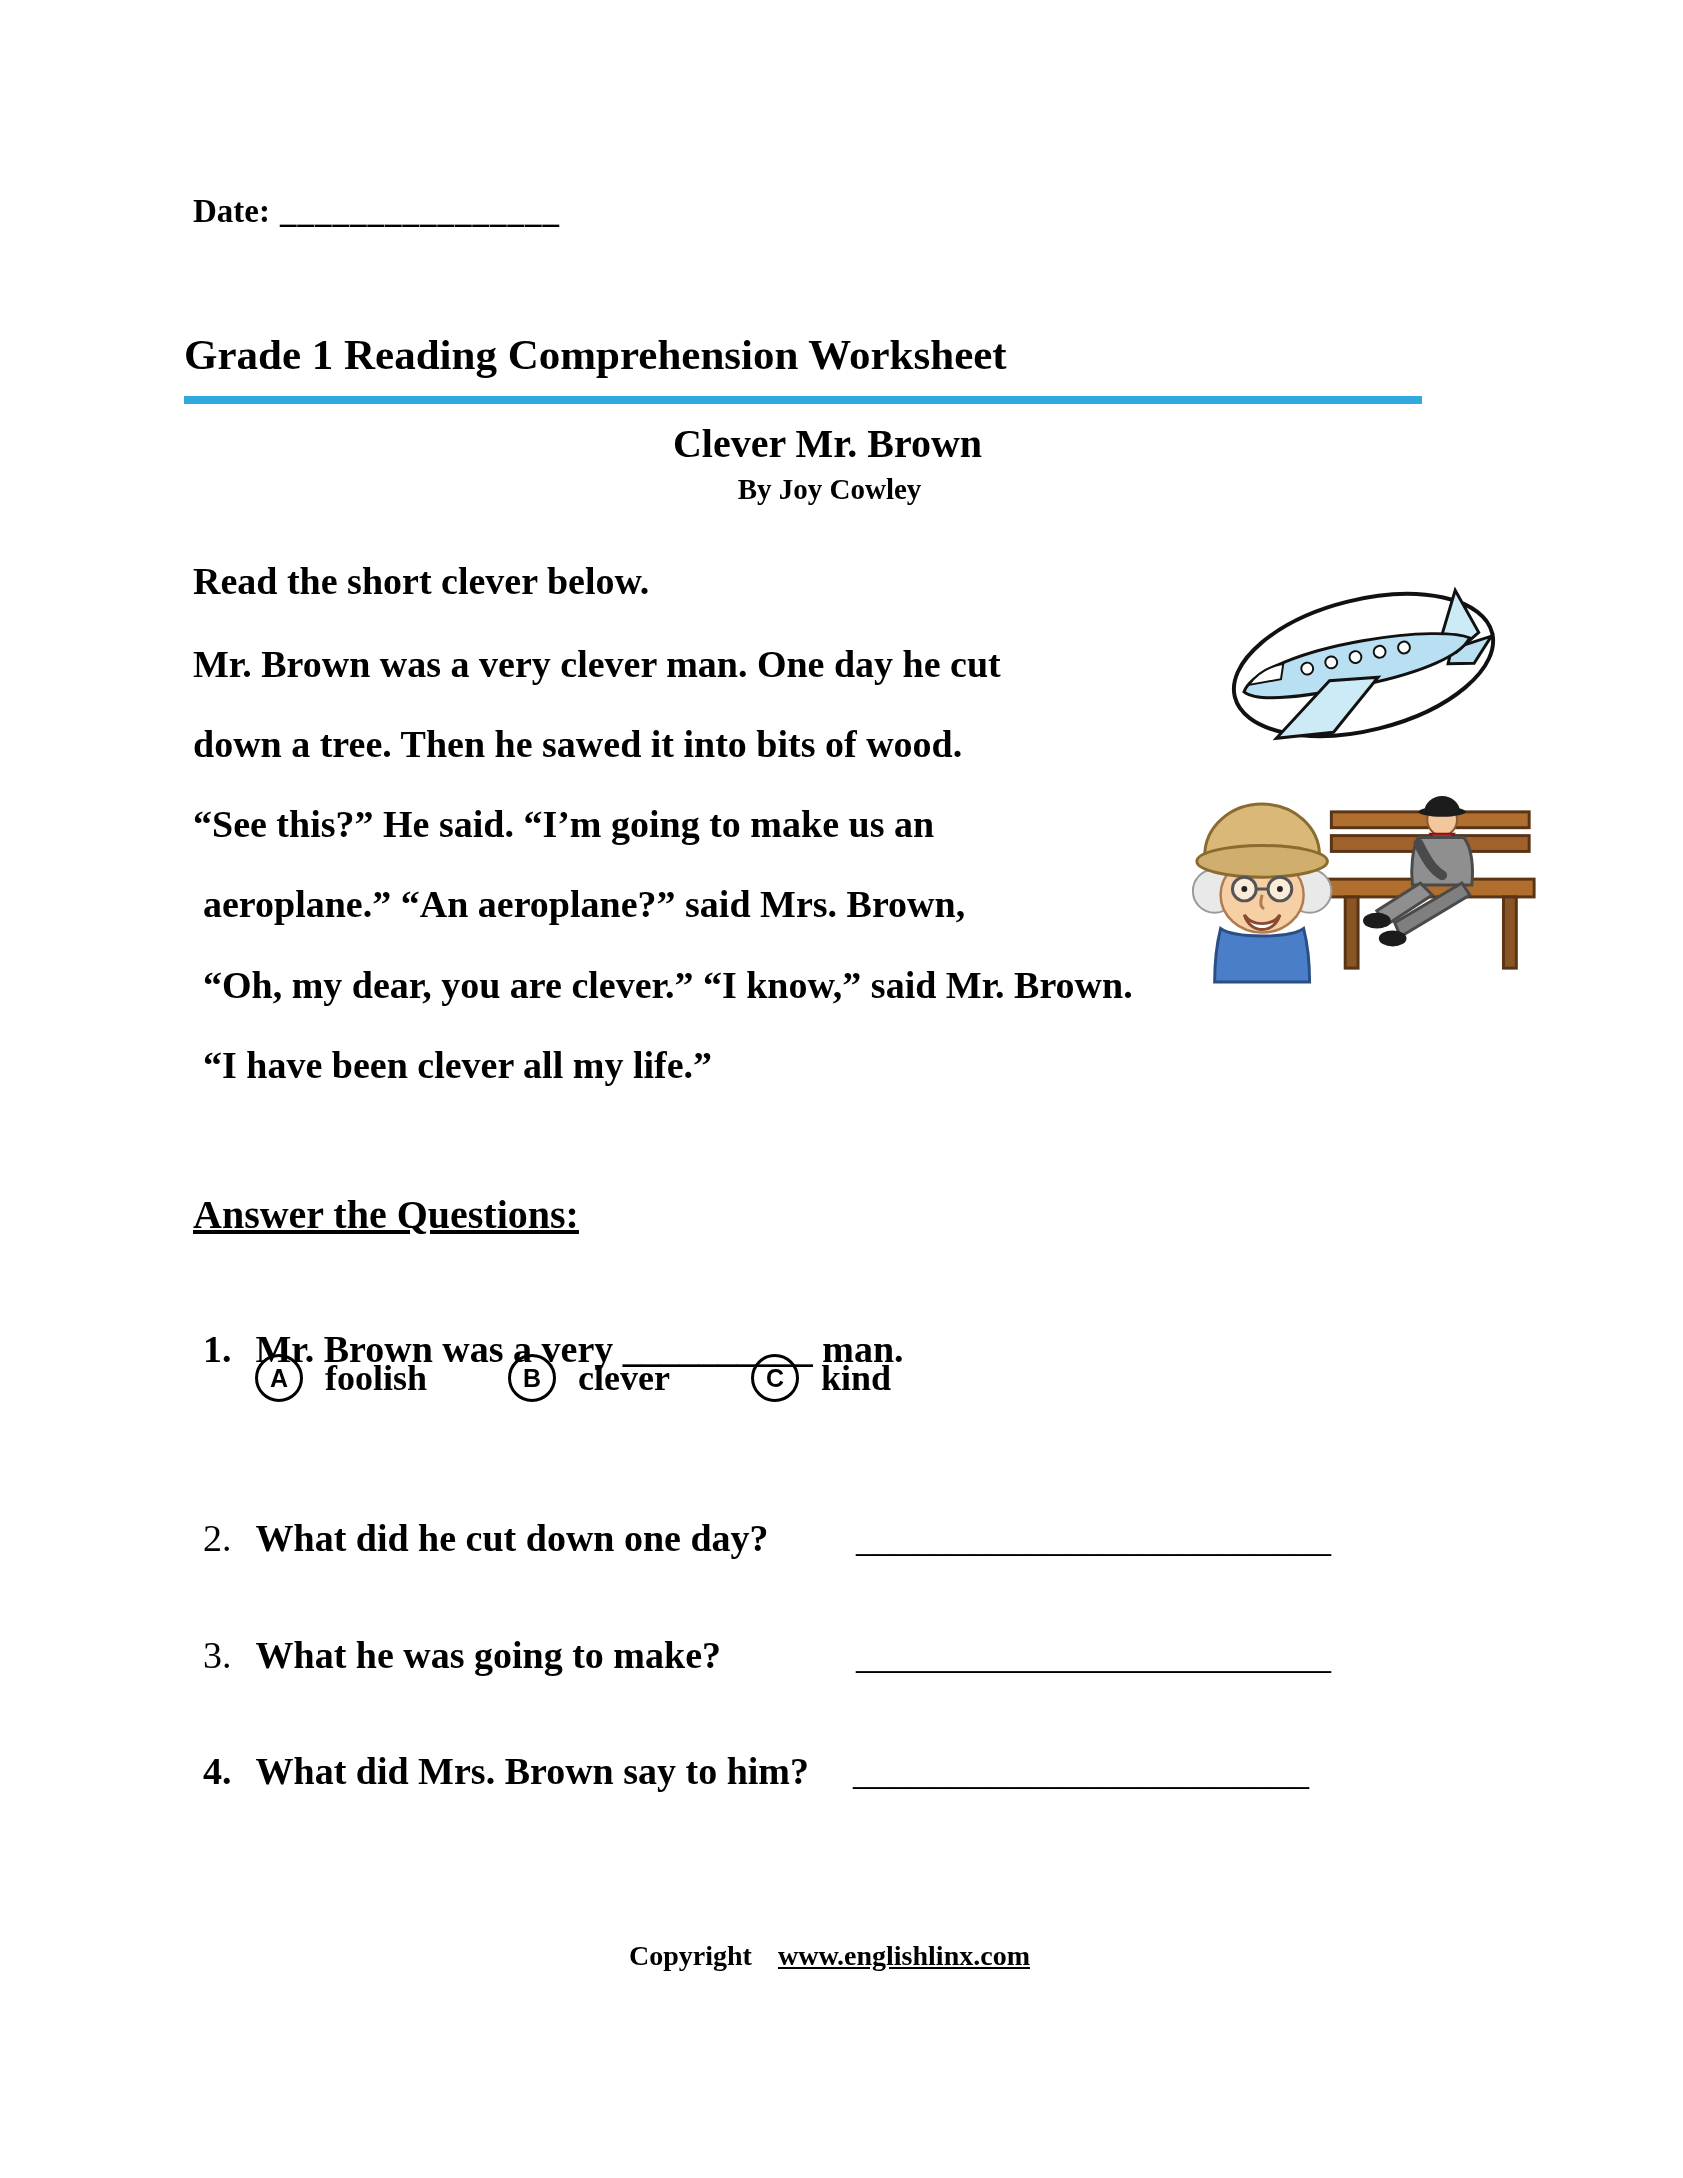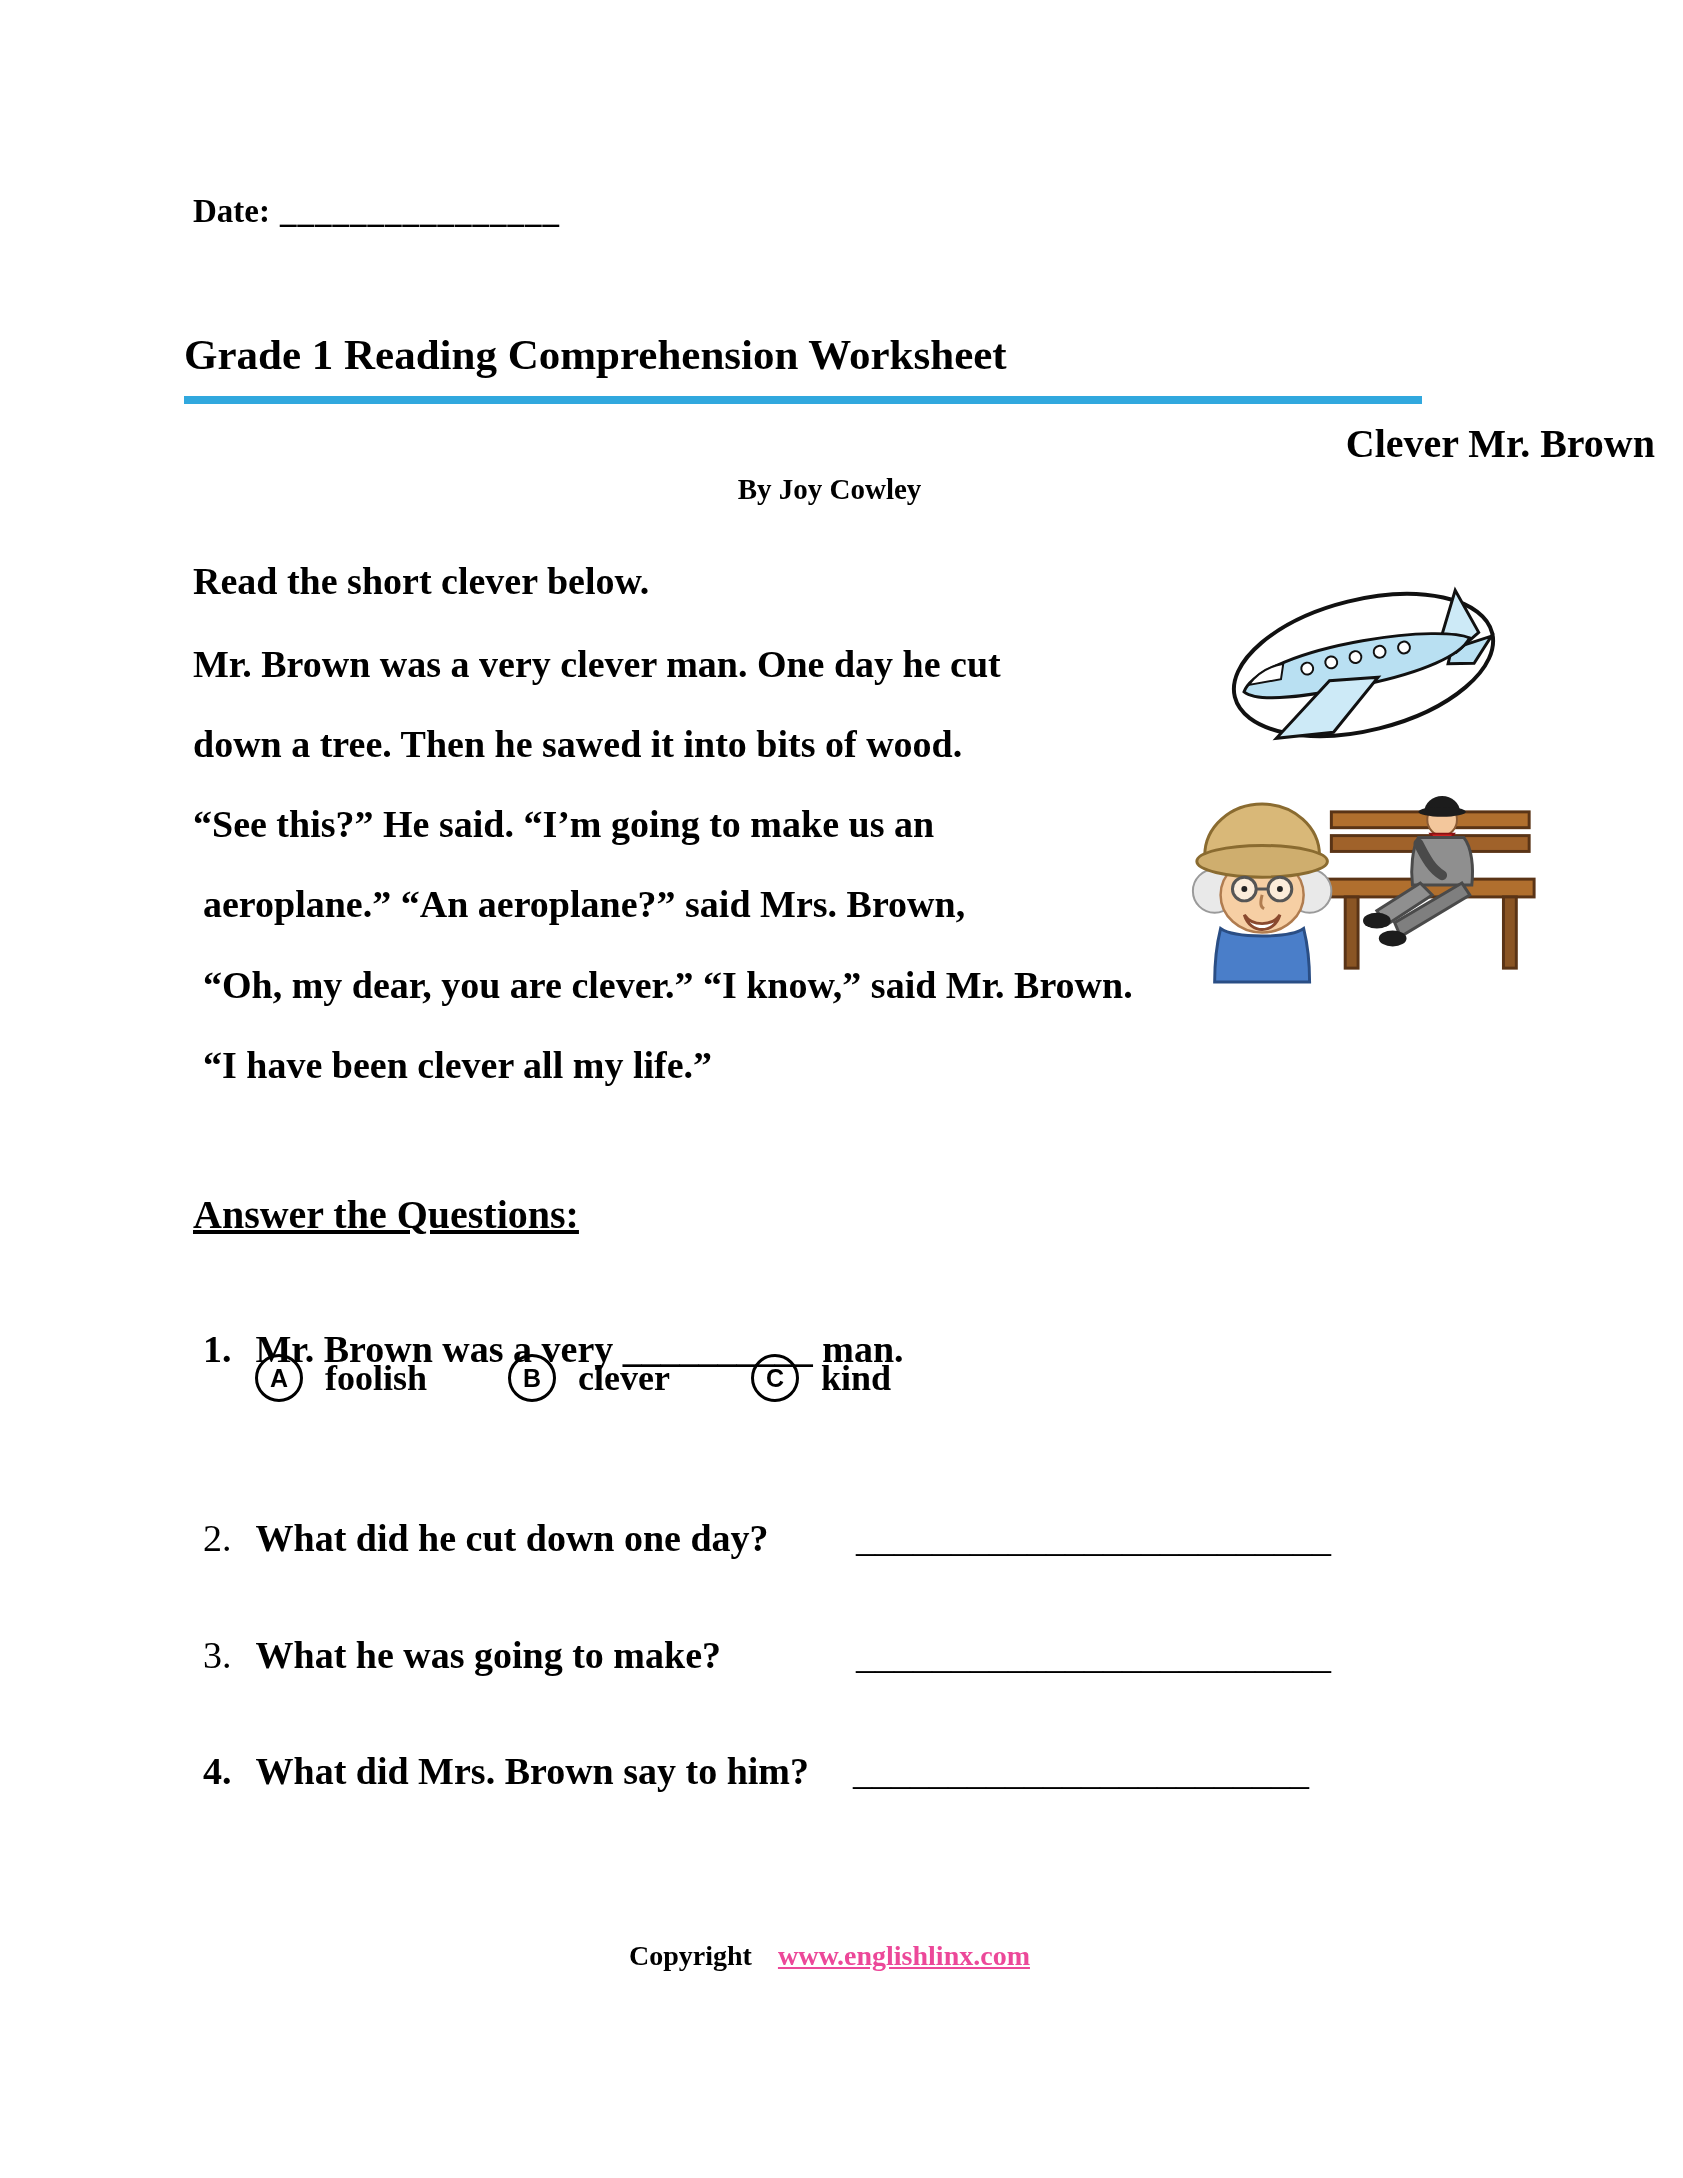--- a/index.html
+++ b/index.html
@@ -30,21 +30,21 @@
   .rule {
     position: absolute;
     top: 396px; left: 184px;
     width: 1238px; height: 8px;
     background: #31A8DE;
   }
   .title {
     position: absolute;
     top: 420px; left: 0;
     width: 1655px;
-    text-align: right;
+    text-align: center;
     font-size: 40px;
   }
   .author {
     position: absolute;
     top: 473px; left: 0;
     width: 1659px;
     text-align: center;
     font-size: 29px;
   }
   .instruction {
@@ -107,21 +107,21 @@
     box-sizing: border-box;
   }
   .footer {
     position: absolute;
     top: 1940px; left: 0;
     width: 1659px;
     text-align: center;
     font-size: 28px;
   }
   .footer a {
-    color: #ec4899;
+    color: #000000;
     text-decoration: underline;
     margin-left: 26px;
     cursor: pointer;
   }
 </style>
 </head>
 <body>
 
 <div class="page">
 

